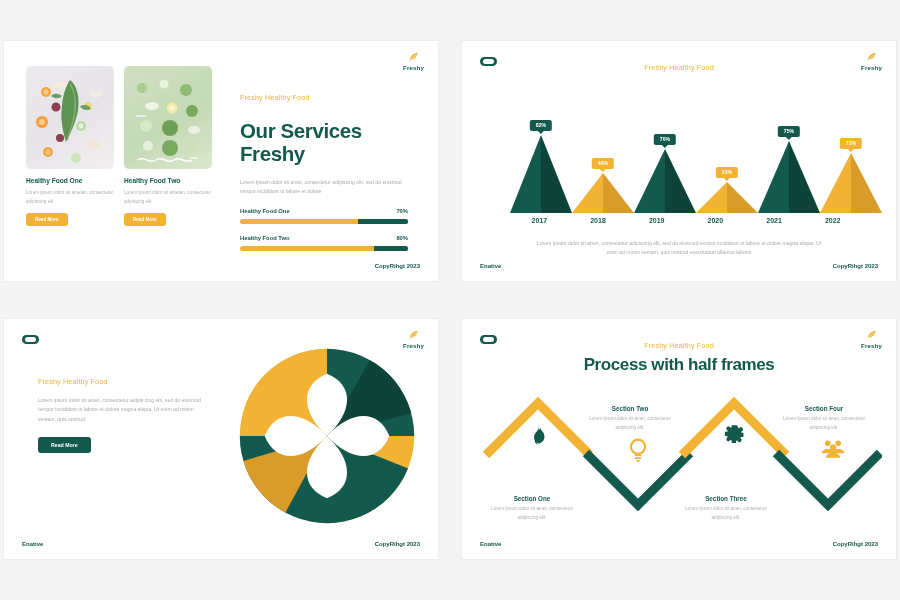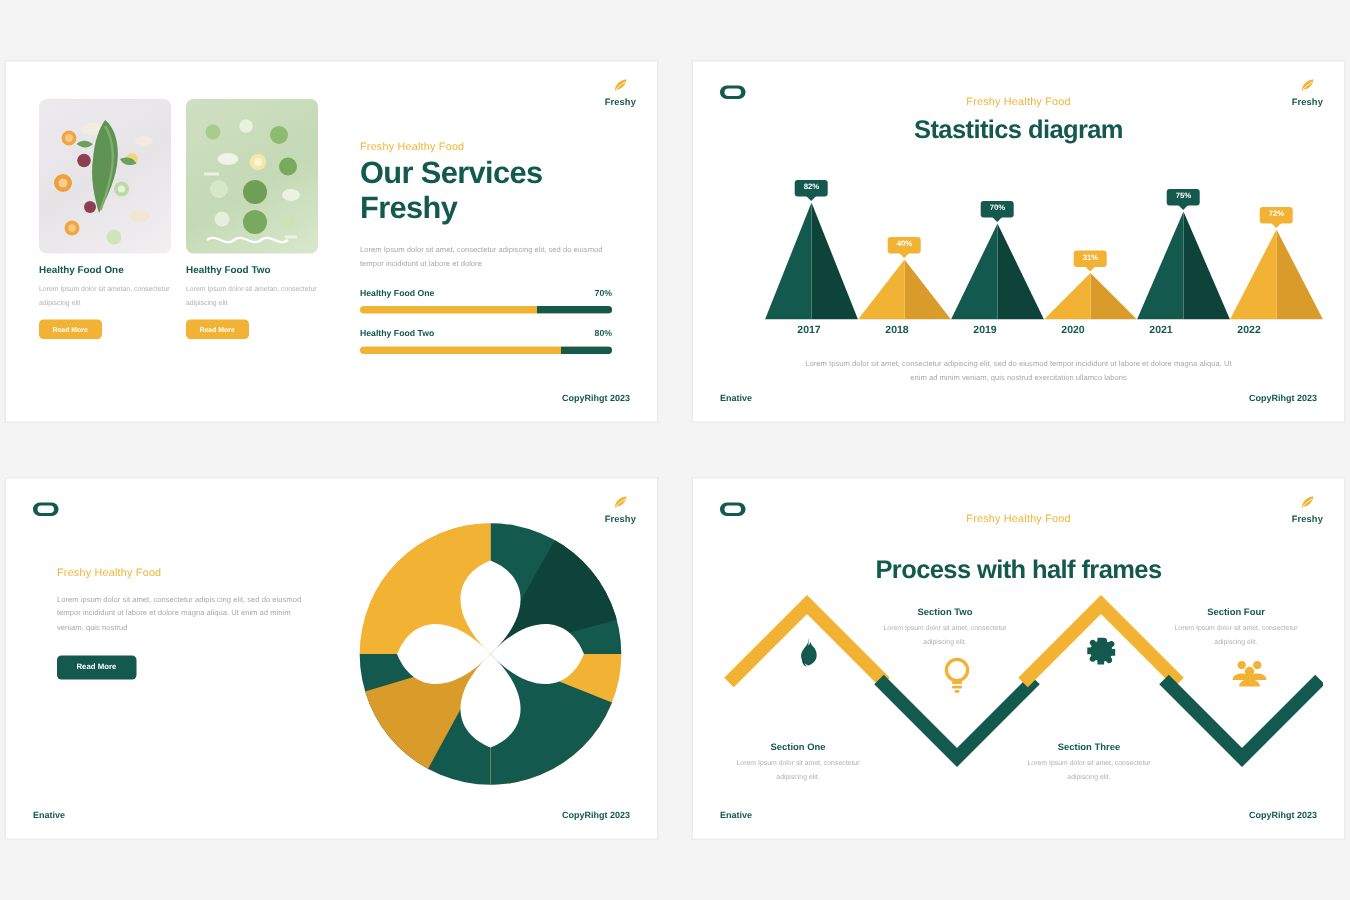--- a/index.html
+++ b/index.html
@@ -74,21 +74,21 @@
     margin-top: 8px; font-size: 6.6px; font-weight: bold; color: #14594d;
   }
   .card-desc { margin-top: 5px; font-size: 4.6px; line-height: 1.9; color: #b0b0b0; }
   .btn-orange {
     margin-top: 7px; display: inline-block;
     background: #f2b233; color: #ffffff;
     font-size: 4.6px; font-weight: bold;
     padding: 4px 9px; border-radius: 3px; border: none;
   }
   .s1-right { position: absolute; left: 236px; top: 52px; width: 168px; }
-  .s1-right .headline { font-size: 20.5px; line-height: 1.14; margin-top: 2px; }
+  .s1-right .headline { font-size: 20.5px; line-height: 1.14; margin-top: 17px; }
   .s1-right .lorem { margin-top: 12px; }
   .prow { margin-top: 11px; }
   .prow-top { display: flex; justify-content: space-between; align-items: baseline; }
   .prow-label { font-size: 5.8px; font-weight: bold; color: #14594d; }
   .prow-val { font-size: 5.8px; font-weight: bold; color: #14594d; }
   .ptrack {
     margin-top: 5px; height: 5px; border-radius: 3px;
     background: #f2b233; position: relative; overflow: hidden;
   }
   .pfill { position: absolute; right: 0; top: 0; height: 100%; background: #14594d; }
@@ -138,21 +138,21 @@
   .btn-dark {
     margin-top: 13px; display: inline-block;
     background: #14594d; color: #ffffff;
     font-size: 5.2px; font-weight: bold;
     padding: 5px 13px; border-radius: 3px; border: none;
   }
   .cycle { position: absolute; right: 22px; top: 28px; width: 178px; height: 178px; }
 
   
   .s4-head { position: absolute; top: 22px; left: 0; right: 0; text-align: center; }
-  .s4-head .headline { font-size: 17px; margin-top: 20px; }
+  .s4-head .headline { font-size: 17px; margin-top: 5px; }
   .proc { position: absolute; left: 14px; right: 14px; top: 76px; height: 120px; }
   .sec-title { font-size: 6.3px; font-weight: bold; color: #14594d; }
   .sec-desc { font-size: 4.6px; line-height: 1.9; color: #b0b0b0; margin-top: 3px; }
   .sec-box { position: absolute; width: 92px; text-align: center; }
 </style>
 </head>
 <body>
 
 <div class="board">
 
@@ -262,21 +262,20 @@
         <svg width="11" height="11" viewBox="0 0 24 24" aria-hidden="true">
           <path d="M4 19C6 10 13 5 21 4c-1 8-6 14-14 15l-3 2z" fill="#f2b233"></path>
           <path d="M5 19c4-4 9-8 14-11" stroke="#ffffff" stroke-width="1.3" fill="none"></path>
         </svg>
       </span>
       <span class="bname">Freshy</span>
     </div>
 
     <div class="s2-head">
       <div class="eyebrow">Freshy Healthy Food</div>
-      <div class="headline">Stastitics diagram</div>
     </div>
 
     <div class="chart">
       <div class="baseline"></div>
 
       <div class="bargroup" style="left:0px;height:92px;">
         <svg class="mtn" height="78" viewBox="0 0 62 78" preserveAspectRatio="none" aria-hidden="true">
           <polygon points="31,0 62,78 31,78" fill="#0e4339"></polygon>
           <polygon points="31,0 0,78 31,78" fill="#14594d"></polygon>
         </svg>

